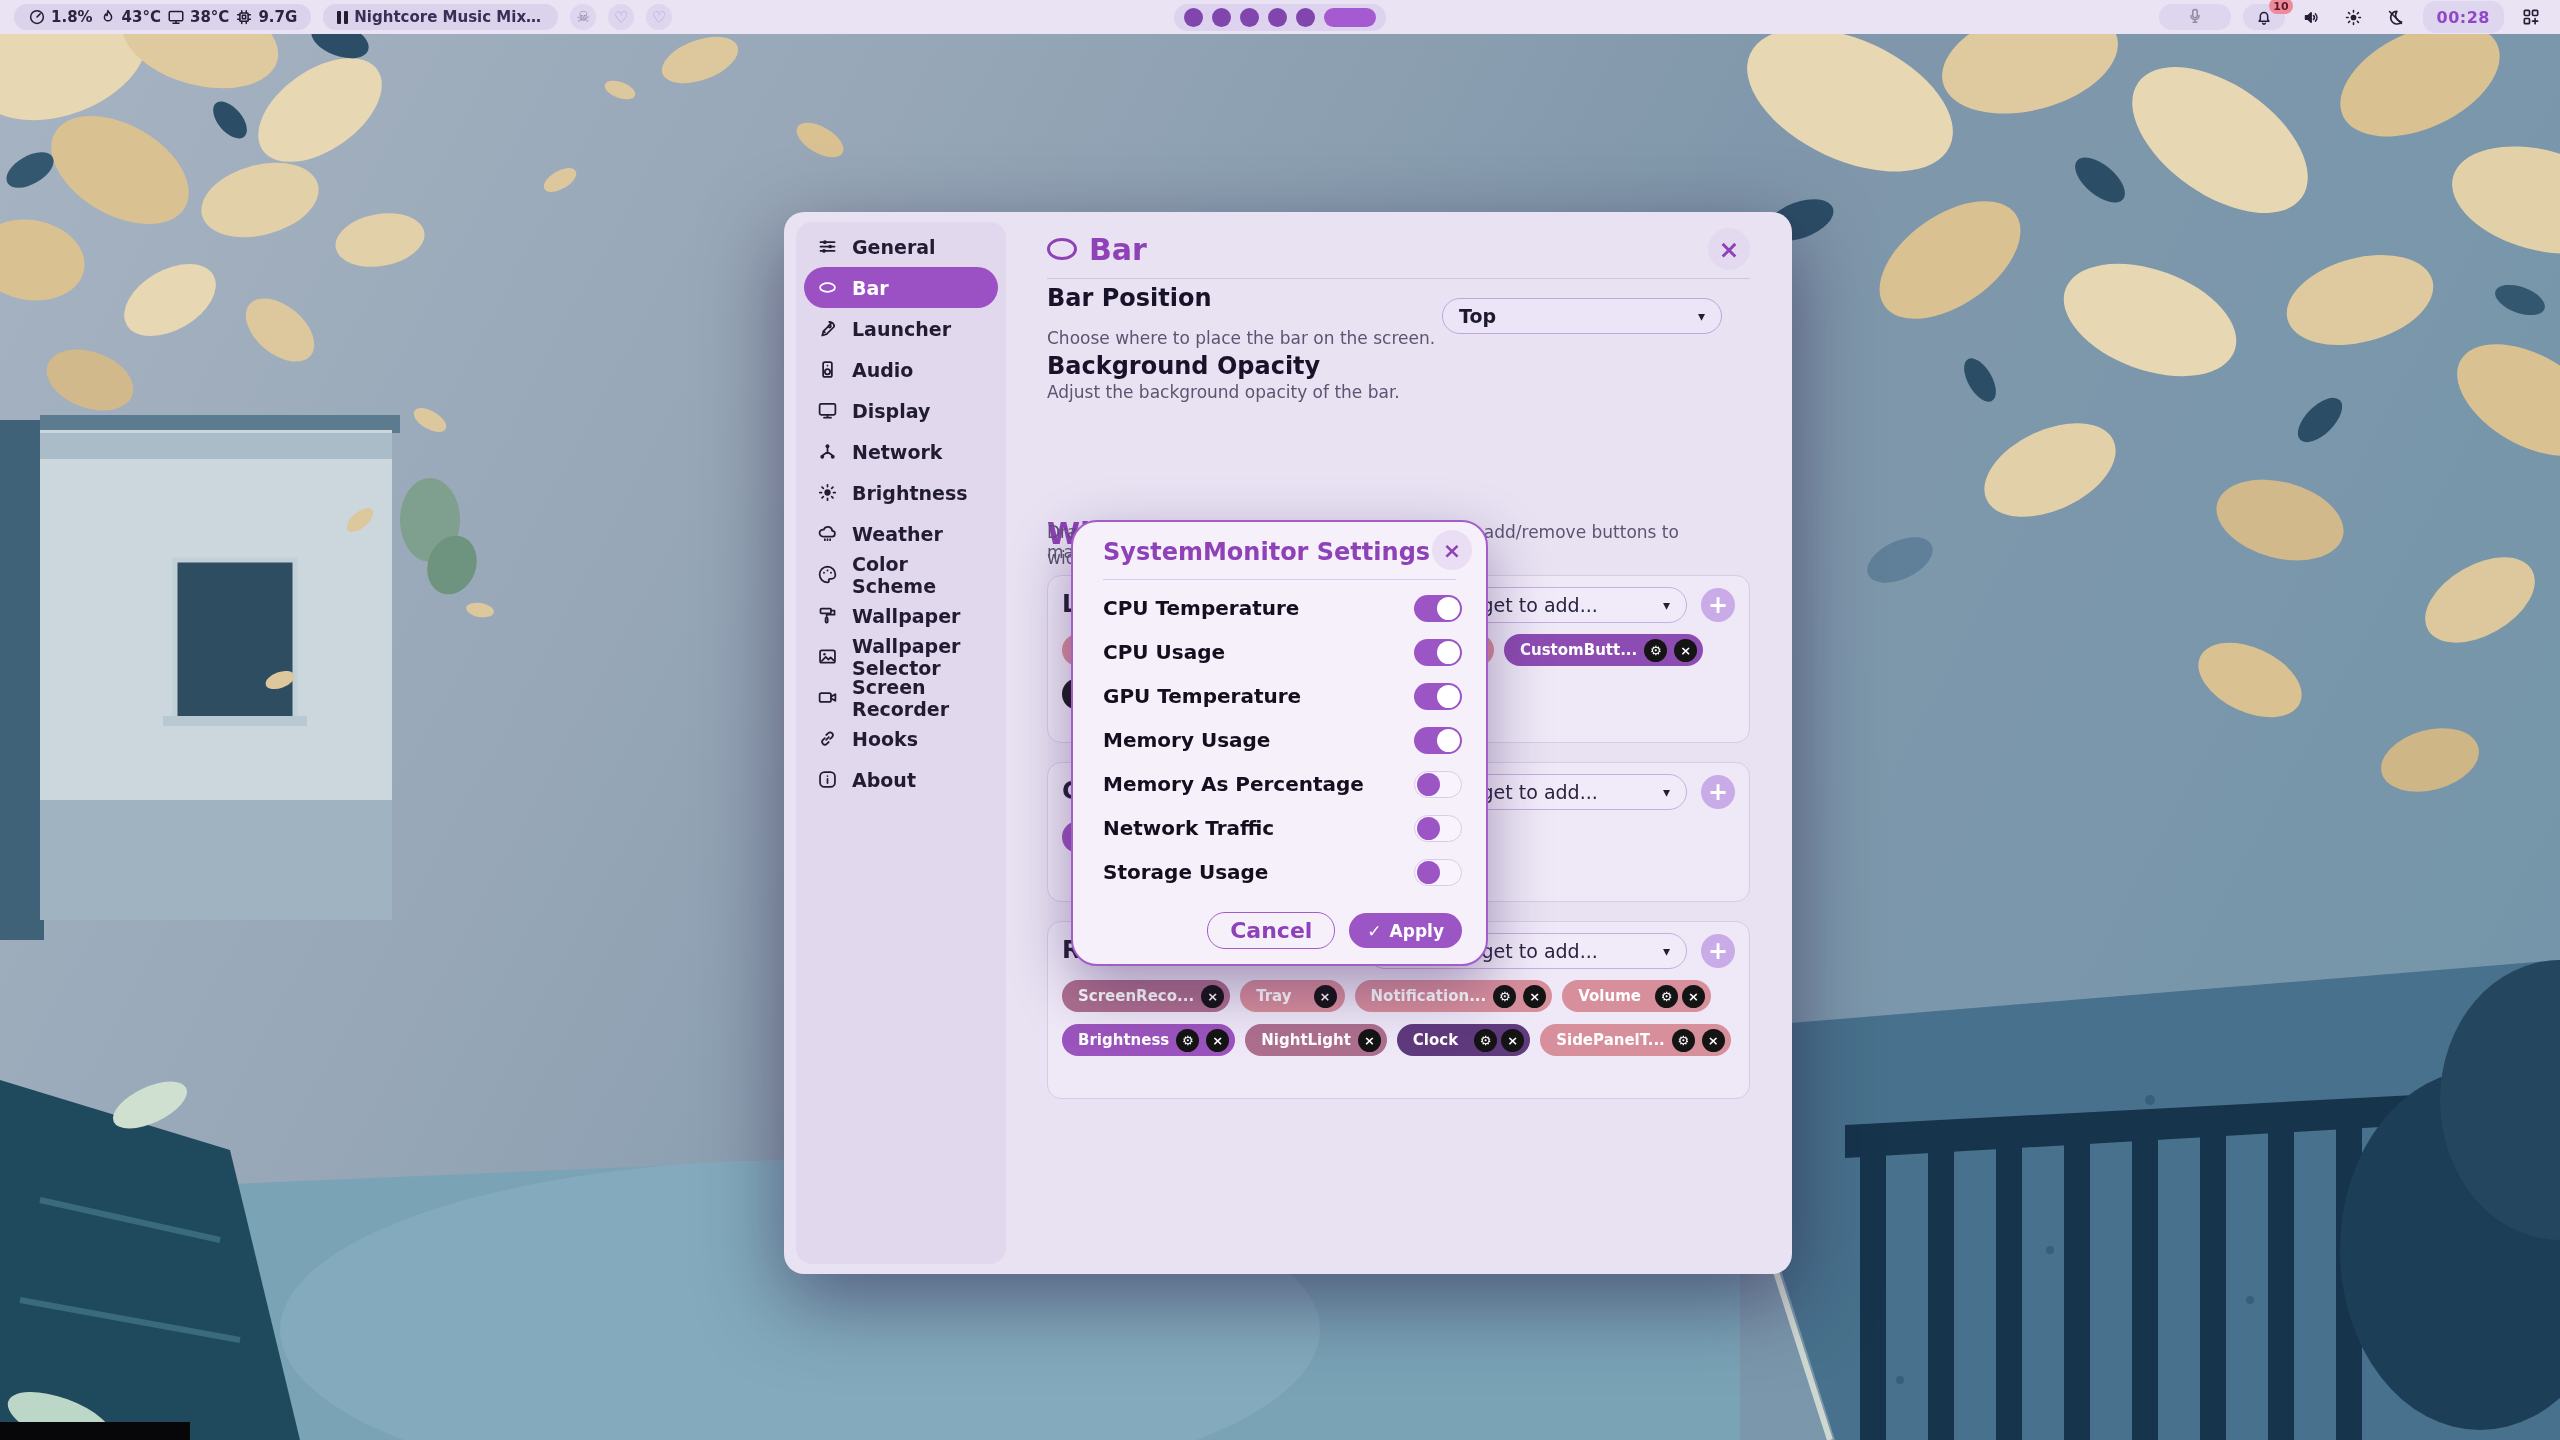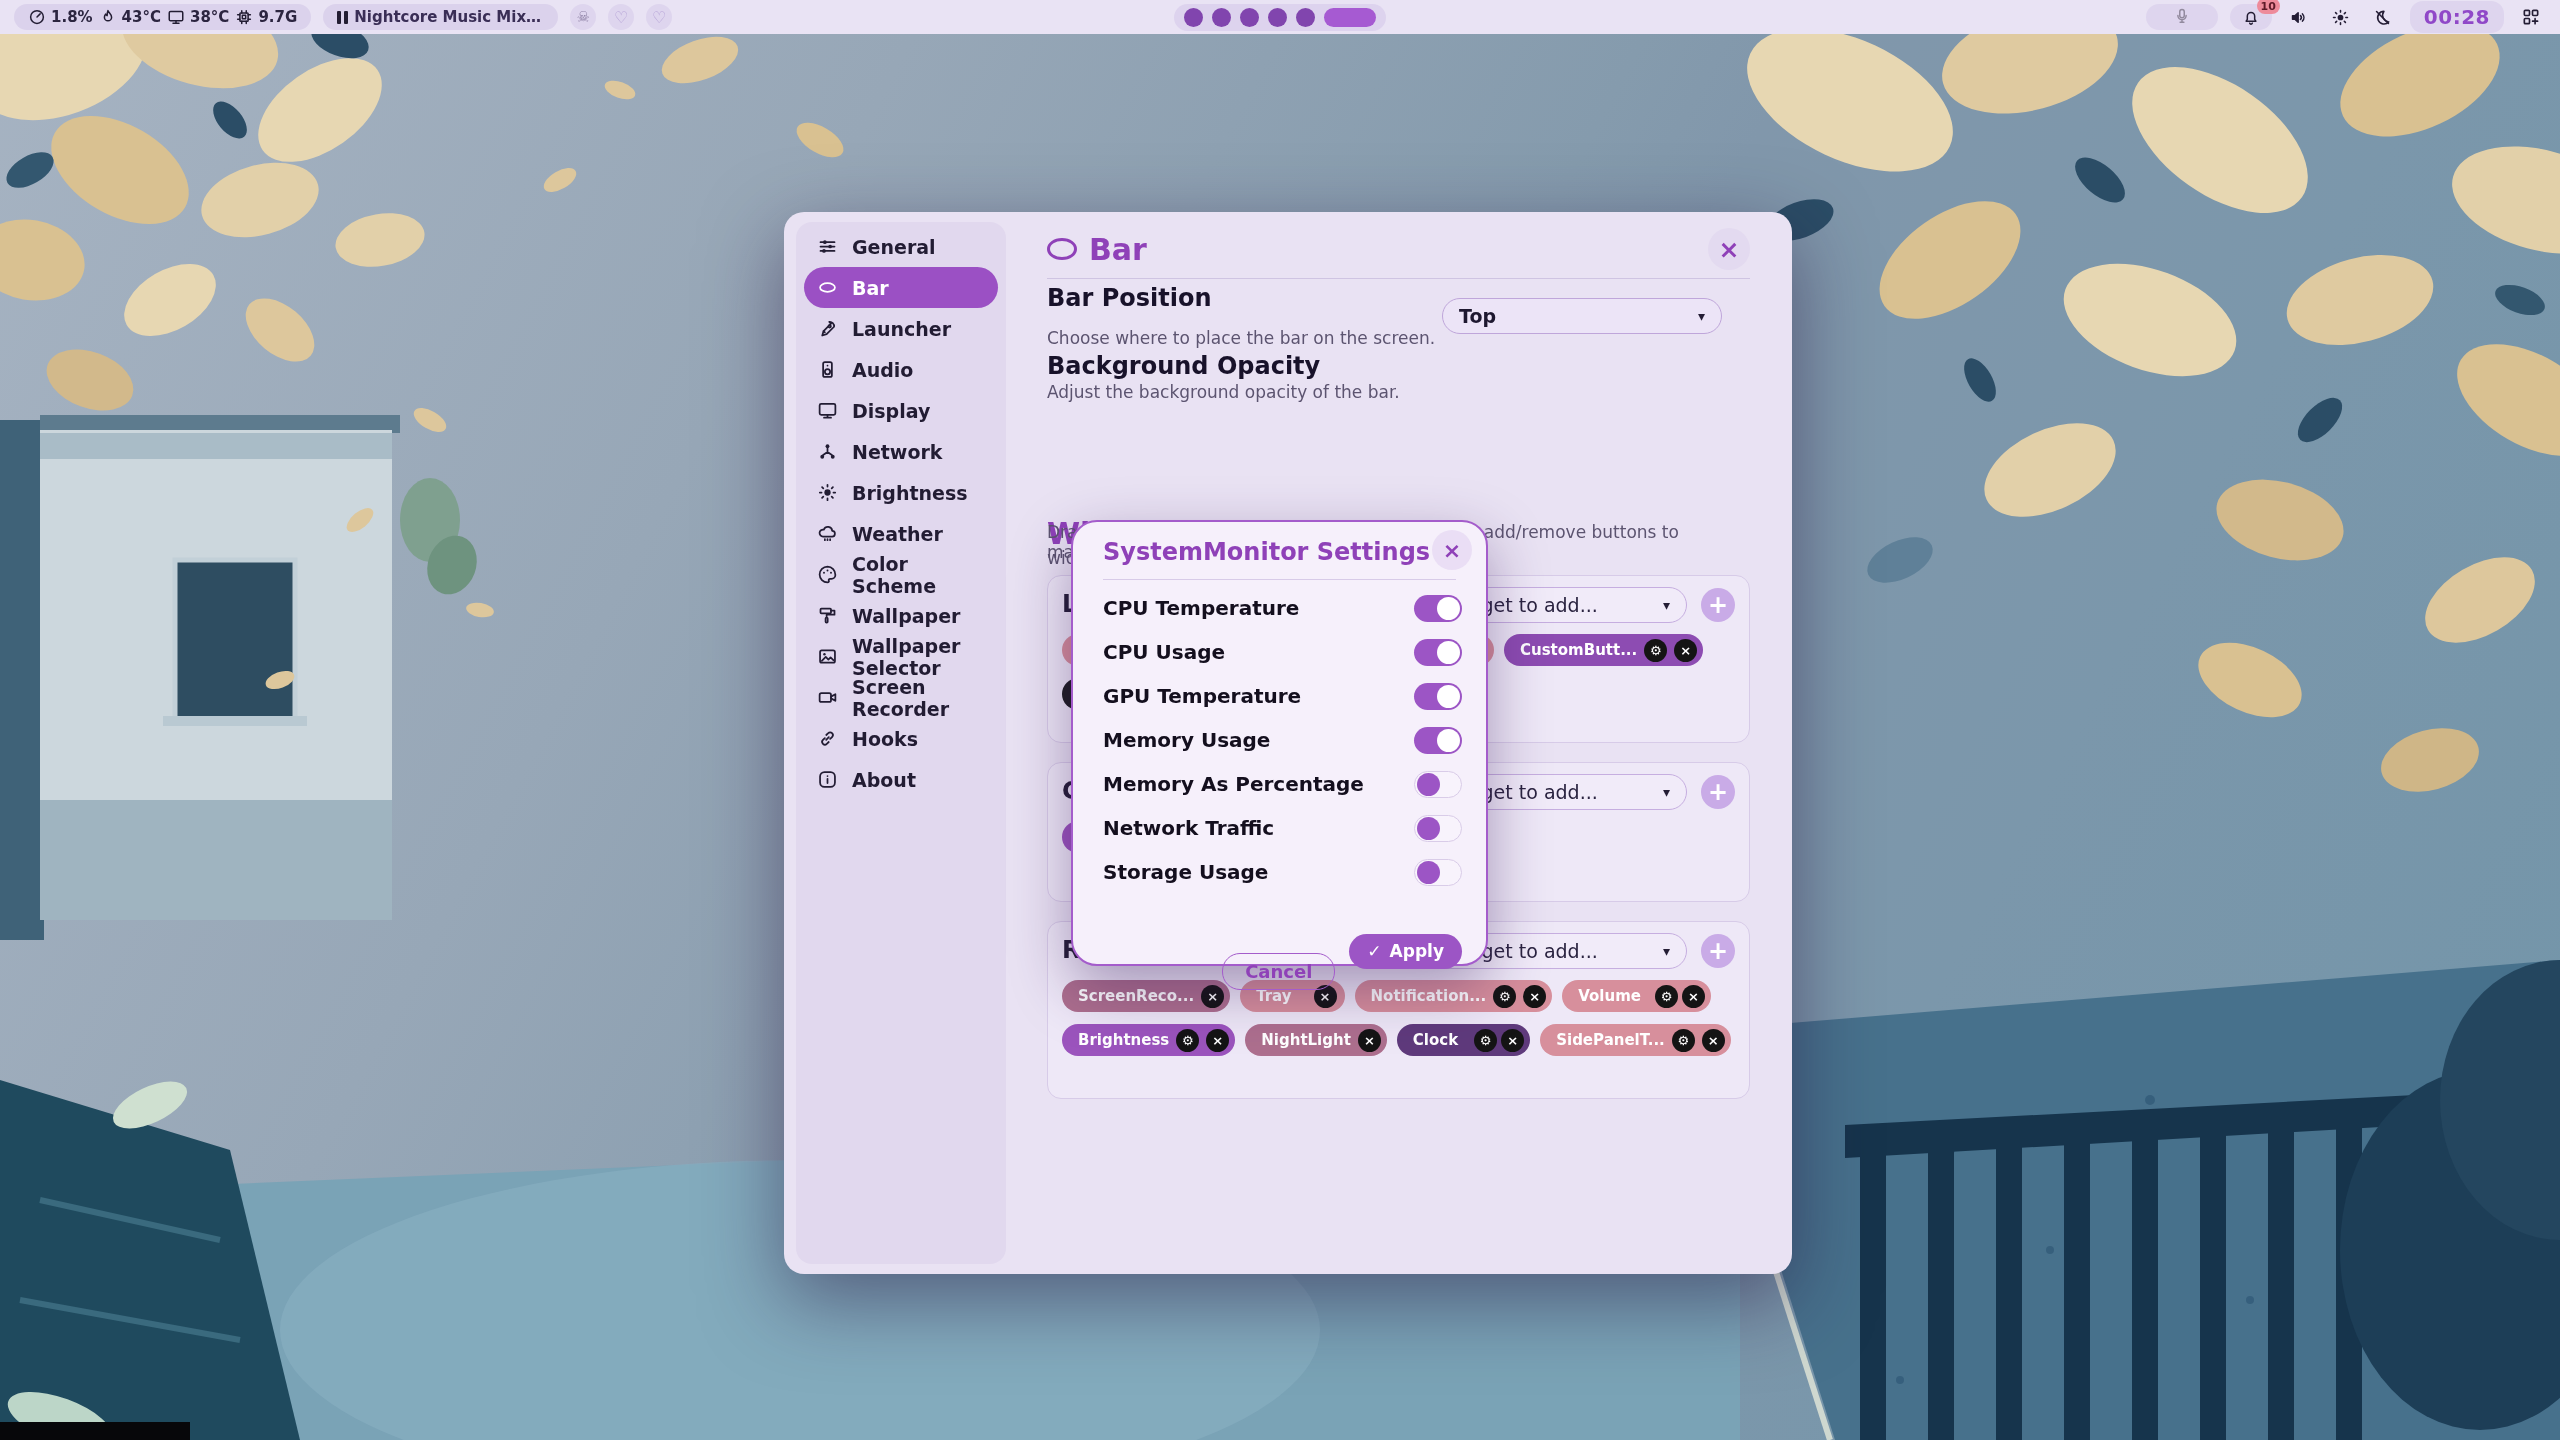--- a/index.html
+++ b/index.html
@@ -26,21 +26,21 @@
   .ws-active{width:52px;height:19px;border-radius:10px;background:#a65ad2;}
   .tb-icbtn{width:30px;height:26px;display:flex;align-items:center;justify-content:center;color:#241d35;}
   .tb-icbtn svg{width:19px;height:19px}
   .tray-chip{width:72px;height:26px;border-radius:13px;background:#ded5ee;display:flex;align-items:center;justify-content:center;color:#928a9e;}
   .tray-chip svg{width:18px;height:18px}
   .bell-wrap{position:relative;width:42px;height:26px;border-radius:13px;background:#ded5ee;display:flex;align-items:center;justify-content:center;color:#241d35;}
   .bell-wrap svg{width:18px;height:18px}
   .badge{position:absolute;top:-6px;right:-8px;min-width:22px;height:16px;border-radius:9px;background:#ee8b9b;
     color:#5e1a28;font-size:11px;font-weight:700;display:flex;align-items:center;justify-content:center;padding:0 4px;box-sizing:border-box}
   .clock-chip{height:32px;border-radius:13px;background:#ded5ee;display:flex;align-items:center;padding:0 14px;
-    color:#9048c8;font-weight:700;font-size:20px;letter-spacing:.5px;}
+    color:#9048c8;font-weight:700;font-size:16px;letter-spacing:.5px;}
   
   .window{position:absolute;left:784px;top:212px;width:1008px;height:1062px;background:#e9e2f3;border-radius:20px;
     box-shadow:0 26px 80px rgba(35,18,62,.5);z-index:20;}
   .sidebar{position:absolute;left:12px;top:10px;width:210px;height:1042px;background:#e1d8ee;border-radius:16px;padding:4px 8px;box-sizing:border-box;}
   .side-item{height:41px;display:flex;align-items:center;gap:14px;padding:0 13px;border-radius:21px;color:#221c33;
     font-size:19px;font-weight:700;}
   .side-item .sicon{width:21px;height:21px;flex:0 0 auto;color:#221c33}
   .side-item.active{background:#9b50c4;color:#ffffff;}
   .side-item.active .sicon{color:#fff}
   .main{position:absolute;left:240px;top:14px;right:16px;bottom:14px;}
@@ -97,22 +97,22 @@
   .m-div{position:absolute;left:30px;right:30px;top:57px;height:1px;background:#d8cbe8;}
   .m-rows{position:absolute;left:30px;right:24px;top:64px;}
   .m-row{height:44px;display:flex;align-items:center;justify-content:space-between;}
   .m-lbl{font-size:20px;font-weight:700;color:#140f1e;}
   .toggle{position:relative;width:48px;height:27px;border-radius:14px;box-sizing:border-box;flex:0 0 auto;}
   .toggle.on{background:#9c55c5;}
   .toggle.on::after{content:"";position:absolute;right:2px;top:2px;width:23px;height:23px;border-radius:50%;background:#fff;}
   .toggle.off{background:#f8f3fc;border:1.5px solid #d9cce8;}
   .toggle.off::after{content:"";position:absolute;left:2px;top:1.5px;width:23px;height:23px;border-radius:50%;background:#9c55c5;}
   .m-foot{position:absolute;right:24px;top:390px;display:flex;gap:14px;align-items:center;}
-  .btn-cancel{height:35px;padding:0 22px;border-radius:18px;border:1.5px solid #a45ccb;color:#8f41b8;font-size:18px;font-weight:700;
-    display:flex;align-items:center;background:transparent;margin-top:41px;}
+  .btn-cancel{height:35px;padding:0 22px;border-radius:18px;border:1.5px solid #a45ccb;color:#8f41b8;font-size:22px;font-weight:700;
+    display:flex;align-items:center;background:transparent;}
   .btn-apply{height:35px;padding:0 18px;border-radius:18px;background:#9c55c5;color:#fff;font-size:17px;font-weight:700;
     display:flex;align-items:center;gap:8px;}
   [data-icon] svg{width:100%;height:100%;display:block}
   .pause-ic{display:flex;gap:3px}
   .pause-ic i{display:block;width:4px;height:13px;background:#231d33;border-radius:1px}
 </style>
 </head>
 <body>
 
 <div class="wallpaper">

